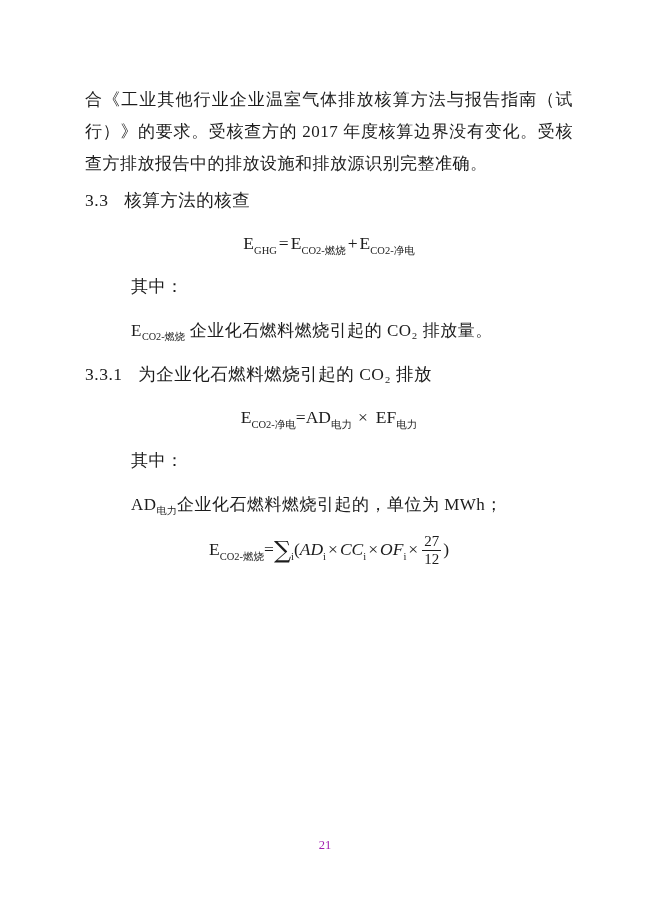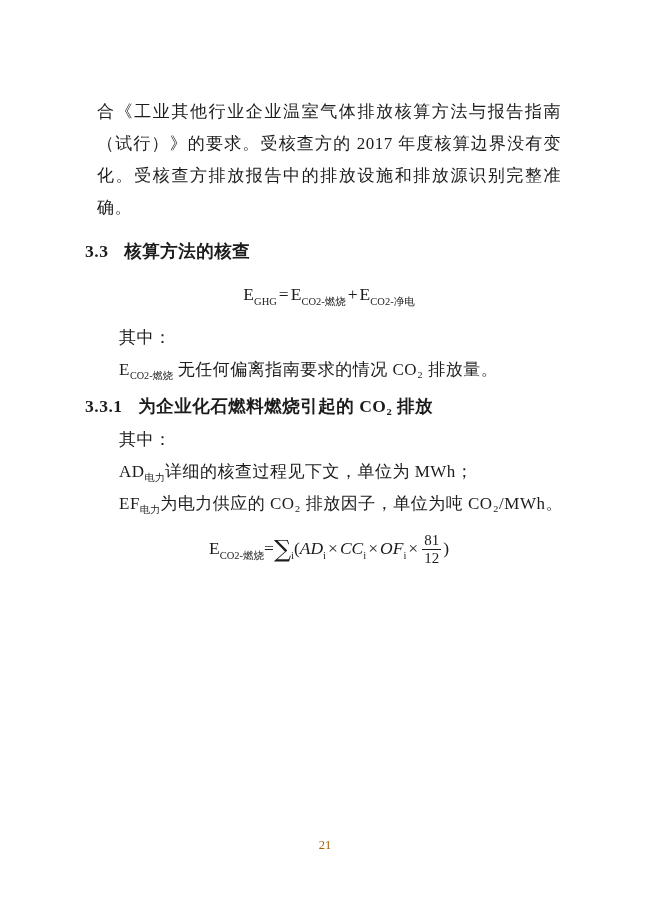--- a/index.html
+++ b/index.html
@@ -24,27 +24,27 @@
   .content {
     position: absolute;
     left: 85px;
     top: 84px;
     width: 488px;
   }
   p.body-para {
     font-size: 17px;
     line-height: 32px;
     text-align: justify;
-    margin: 12px;
+    margin: 0;
     letter-spacing: 0.5px;
   }
   p.indent { text-indent: 2em; }
   h2.sec-heading {
     font-size: 17.5px;
-    font-weight: bold;
+    font-weight: normal;
     line-height: 30px;
     margin: 5px 0 3px 0;
     letter-spacing: 0.5px;
   }
   h2.sec-heading .h-num { margin-right: 0.9em; }
   .formula {
     text-align: center;
     font-size: 17.5px;
     line-height: 32px;
     margin: 12px;
@@ -53,21 +53,21 @@
   .formula .op { margin: 0 2px; }
   .formula .sp-l { margin-left: 6px; }
   sub {
     font-size: 0.6em;
     line-height: 0;
     letter-spacing: 0;
   }
   .def-line {
     font-size: 17px;
     line-height: 32px;
-    margin: 0;
+    margin: 12px;
     text-indent: 2em;
     text-align: justify;
     letter-spacing: 0.5px;
   }
   .it { font-style: italic; }
   .sigma {
     font-size: 24px;
     vertical-align: -3px;
     font-family: "DejaVu Serif", serif;
   }
@@ -82,21 +82,21 @@
   }
   .frac .num { border-bottom: 1.2px solid #1c1c1c; padding: 0 2px; }
   .frac .den { padding: 0 2px; }
   .page-number {
     position: absolute;
     left: 0;
     top: 838px;
     width: 650px;
     text-align: center;
     font-size: 12.5px;
-    color: #a16207;
+    color: #a21caf;
   }
 </style>
 </head>
 <body>
 
 <div class="page">
   <div class="content">
 
     <p class="body-para">合《工业其他行业企业温室气体排放核算方法与报告指南（试行）》的要求。受核查方的 2017 年度核算边界没有变化。受核查方排放报告中的排放设施和排放源识别完整准确。</p>
 
@@ -107,42 +107,42 @@
 
 
     <div class="formula">
       <span>E</span><sub>GHG</sub><span class="op">=</span><span>E</span><sub>CO2-燃烧</sub><span class="op">+</span><span>E</span><sub>CO2-净电</sub>
     </div>
 
     <p class="def-line">其中：</p>
 
 
     <p class="def-line">
-      <span>E</span><sub>CO2-燃烧</sub><span> 无任何偏离指南要求的情况 CO₂ 排放量。</span>
+      <span>E</span><sub>CO2-燃烧</sub><span> 企业化石燃料燃烧引起的 CO₂ 排放量。</span>
     </p>
 
     <h2 class="sec-heading">
       <span class="h-num">3.3.1</span><span>为企业化石燃料燃烧引起的 CO₂ 排放</span>
     </h2>
 
+    <div class="formula">
+      <span>E</span><sub>CO2-净电</sub><span>=</span><span>AD</span><sub>电力</sub><span class="op sp-l">×</span><span class="sp-l">EF</span><sub>电力</sub>
+    </div>
 
     <p class="def-line">其中：</p>
 
     <p class="def-line">
-      <span>AD</span><sub>电力</sub><span>详细的核查过程见下文，单位为 MWh；</span>
+      <span>AD</span><sub>电力</sub><span>企业化石燃料燃烧引起的，单位为 MWh；</span>
     </p>
 
-    <p class="def-line">
-      <span>EF</span><sub>电力</sub><span>为电力供应的 CO₂ 排放因子，单位为吨 CO₂/MWh。</span>
-    </p>
 
 
     <div class="formula">
       <span>E</span><sub>CO2-燃烧</sub><span>=</span><span class="sigma">∑</span><sub>i</sub><span>(</span><span class="it">AD</span><sub>i</sub><span class="op">×</span><span class="it">CC</span><sub>i</sub><span class="op">×</span><span class="it">OF</span><sub>i</sub><span class="op">×</span><span class="frac">
-          <span class="num">81</span>
+          <span class="num">27</span>
           <span class="den">12</span>
         </span><span>)</span>
     </div>
 
   </div>
 
   <div class="page-number">21</div>
 </div>
 
 </body></html>

